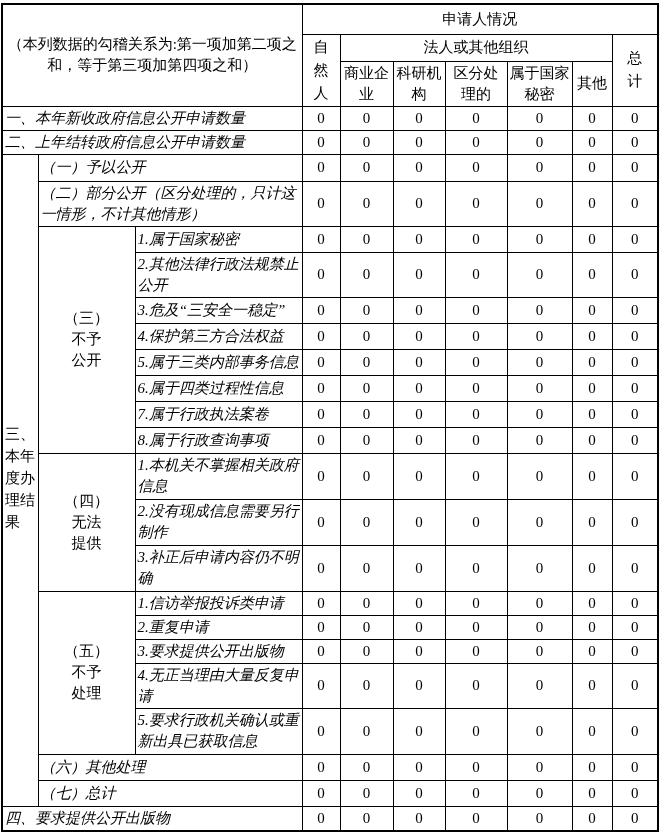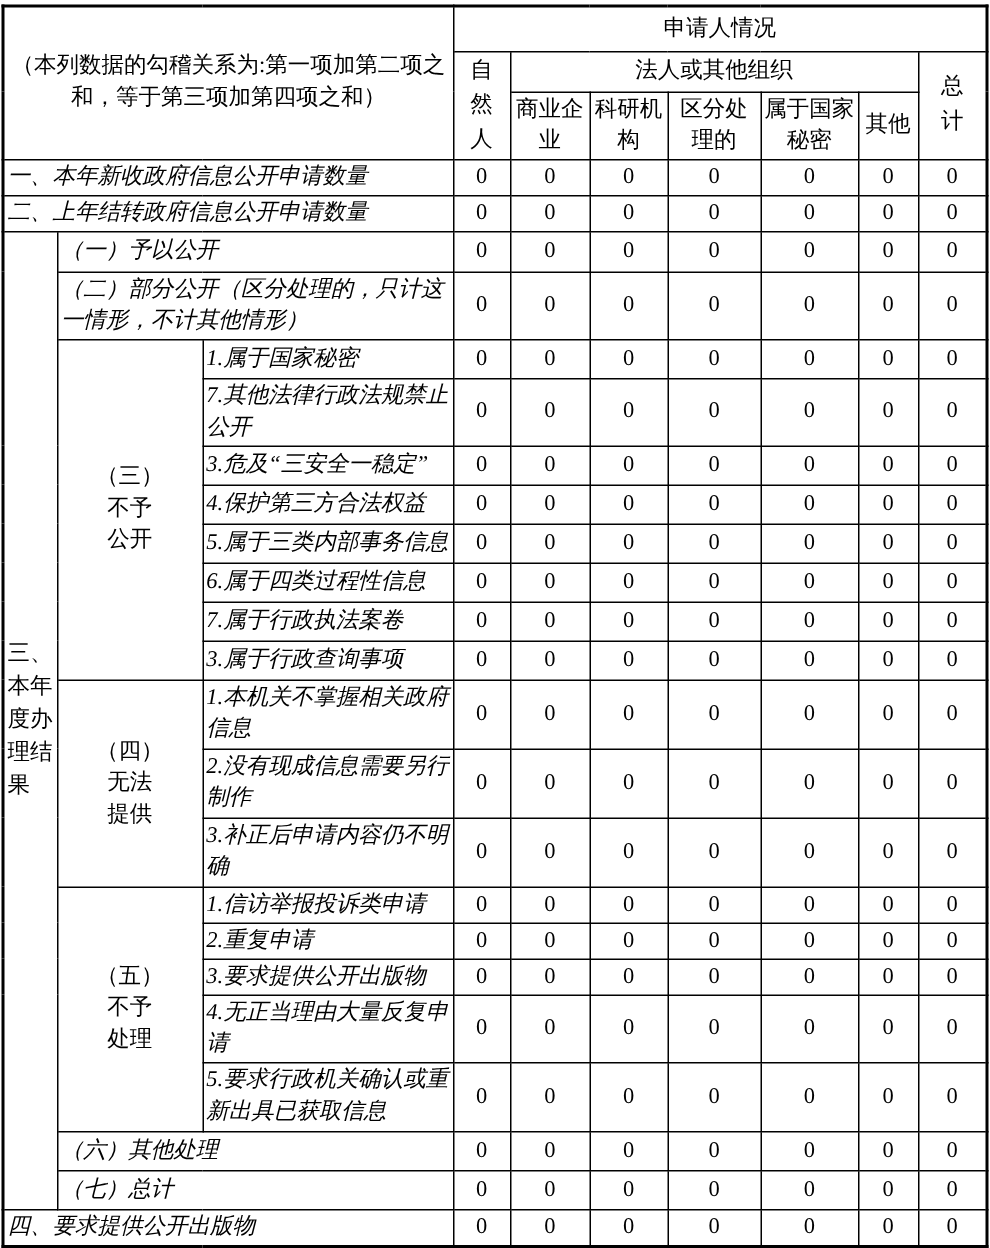--- a/index.html
+++ b/index.html
@@ -65,20 +65,21 @@
     text-align: center;
     word-break: break-all;
     line-height: 23px;
   }
   .sec3text {
     width: 2.2em;
     margin: 12px auto;
     text-align: left;
     word-break: break-all;
     line-height: 22px;
+    font-family: Liberation Mono, monospace;
   }
 </style>
 </head>
 <body>
 
 <div class="page">
   <table class="report">
     <colgroup>
       <col style="width:36px">
         <col style="width:97px">
@@ -166,21 +167,21 @@
       <td class="lbl">1.属于国家秘密</td>
     <td class="v">0</td>
           <td class="v">0</td>
           <td class="v">0</td>
           <td class="v">0</td>
           <td class="v">0</td>
           <td class="v">0</td>
           <td class="v">0</td>
         </tr>
     <tr style="height:42px">
-      <td class="lbl">7.其他法律行政法规禁止公开</td>
+      <td class="lbl">2.其他法律行政法规禁止公开</td>
     <td class="v">0</td>
           <td class="v">0</td>
           <td class="v">0</td>
           <td class="v">0</td>
           <td class="v">0</td>
           <td class="v">0</td>
           <td class="v">0</td>
         </tr>
     <tr style="height:26px">
       <td class="lbl">3.危及“三安全一稳定”</td>
@@ -226,21 +227,21 @@
       <td class="lbl">7.属于行政执法案卷</td>
     <td class="v">0</td>
           <td class="v">0</td>
           <td class="v">0</td>
           <td class="v">0</td>
           <td class="v">0</td>
           <td class="v">0</td>
           <td class="v">0</td>
         </tr>
     <tr style="height:26px">
-      <td class="lbl">3.属于行政查询事项</td>
+      <td class="lbl">8.属于行政查询事项</td>
     <td class="v">0</td>
           <td class="v">0</td>
           <td class="v">0</td>
           <td class="v">0</td>
           <td class="v">0</td>
           <td class="v">0</td>
           <td class="v">0</td>
         </tr>
 
     <tr style="height:46px">

